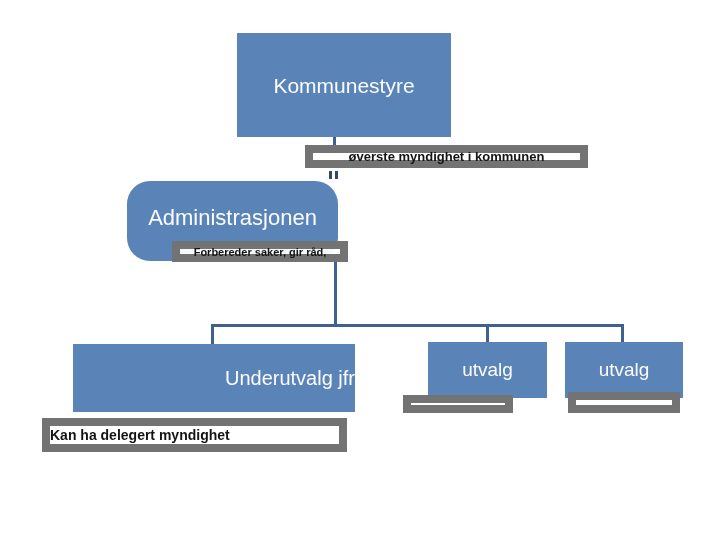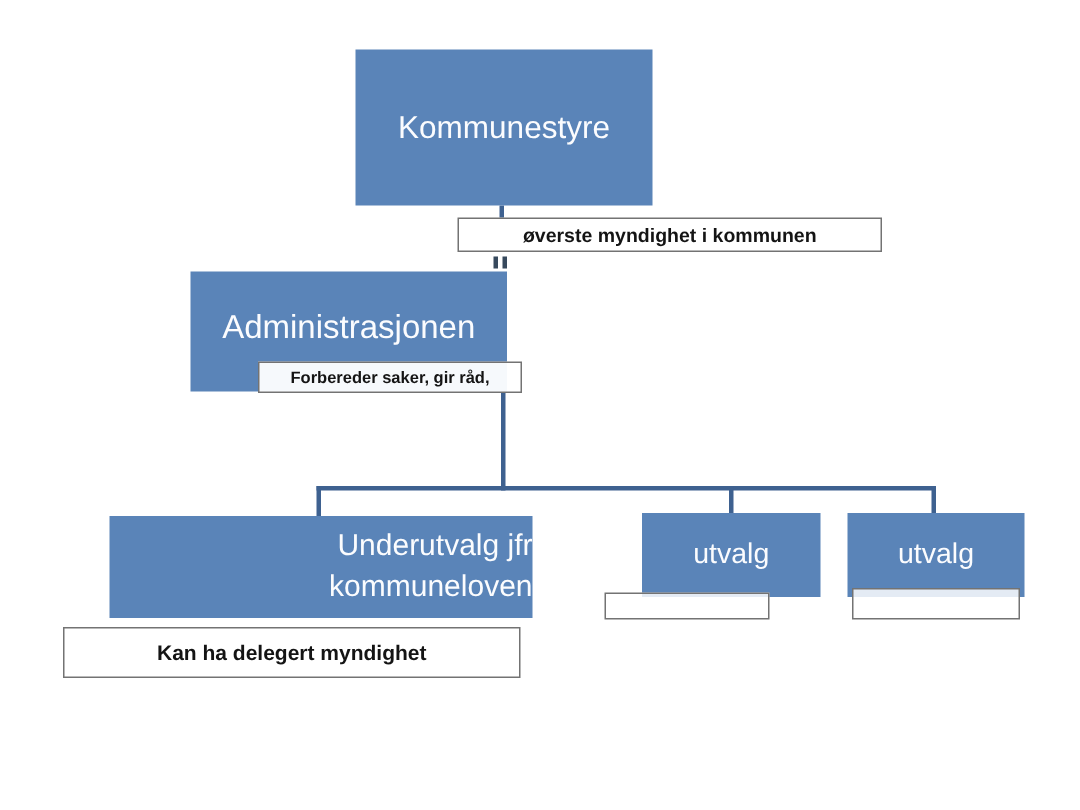--- a/index.html
+++ b/index.html
@@ -19,21 +19,21 @@
     flex-direction: column;
     align-items: center;
     justify-content: center;
     text-align: center;
     z-index: 2;
   }
   .note {
     position: absolute;
     box-sizing: border-box;
     background: rgba(255,255,255,0.95);
-    border: 1px solid #737373;
+    border: 8px solid #737373;
     color: #141414;
     font-weight: bold;
     display: flex;
     align-items: center;
     justify-content: center;
     white-space: nowrap;
     z-index: 3;
   }
   .note.empty { background: rgba(255,255,255,0.84); }
   .line {
@@ -56,42 +56,41 @@
 
   <div class="line" style="left:333px; top:137px; width:3px; height:9px;"></div>
   <div class="tick" style="left:329px; top:171px;"></div>
   <div class="tick" style="left:335px; top:171px;"></div>
   <div class="line" style="left:334px; top:262px; width:3px; height:65px;"></div>
   <div class="line" style="left:211px; top:324px; width:413px; height:3px;"></div>
   <div class="line" style="left:211px; top:324px; width:3px; height:21px;"></div>
   <div class="line" style="left:486px; top:324px; width:3px; height:19px;"></div>
   <div class="line" style="left:621px; top:324px; width:3px; height:19px;"></div>
 
-  <div class="box" style="left:237px; top:33px; width:198px; height:104px; font-size:21px; line-height:29px;">
+  <div class="box" style="left:237px; top:33px; width:214px; height:104px; font-size:21px; line-height:29px;">
     <span>Kommunestyre</span>
   </div>
 
   <div class="note" style="left:305px; top:145px; width:283px; height:23px; font-size:13px;">
     <span>øverste myndighet i kommunen</span>
   </div>
 
-  <div class="box" style="left:127px; top:181px; width:211px; height:80px; font-size:22px; padding-bottom:6px; box-sizing:border-box;">
+  <div class="box" style="left:127px; top:181px; width:211px; height:80px; font-size:22px; padding-bottom:6px; box-sizing:border-box;border-radius:23px;">
     <span>Administrasjonen</span>
   </div>
 
   <div class="note" style="left:172px; top:241px; width:176px; height:21px; font-size:11px;">
     <span>Forbereder saker, gir råd,</span>
   </div>
 
   <div class="box" style="left:73px; top:344px; width:282px; height:68px; font-size:20px; line-height:27px;align-items:flex-end;">
     <span>Underutvalg jfr</span>
-    <span>kommuneloven</span>
   </div>
 
-  <div class="note" style="left:42px; top:418px; width:305px; height:34px; font-size:14px; justify-content:center; padding-right:0;">
+  <div class="note" style="left:42px; top:418px; width:305px; height:34px; font-size:14px; justify-content:flex-start; padding-right:0;">
     <span>Kan ha delegert myndighet</span>
   </div>
 
   <div class="box" style="left:428px; top:342px; width:119px; height:56px; font-size:19px;">
     <span>utvalg</span>
   </div>
   <div class="note empty" style="left:403px; top:395px; width:110px; height:18px; font-size:11px;">
     <span></span>
   </div>
 

